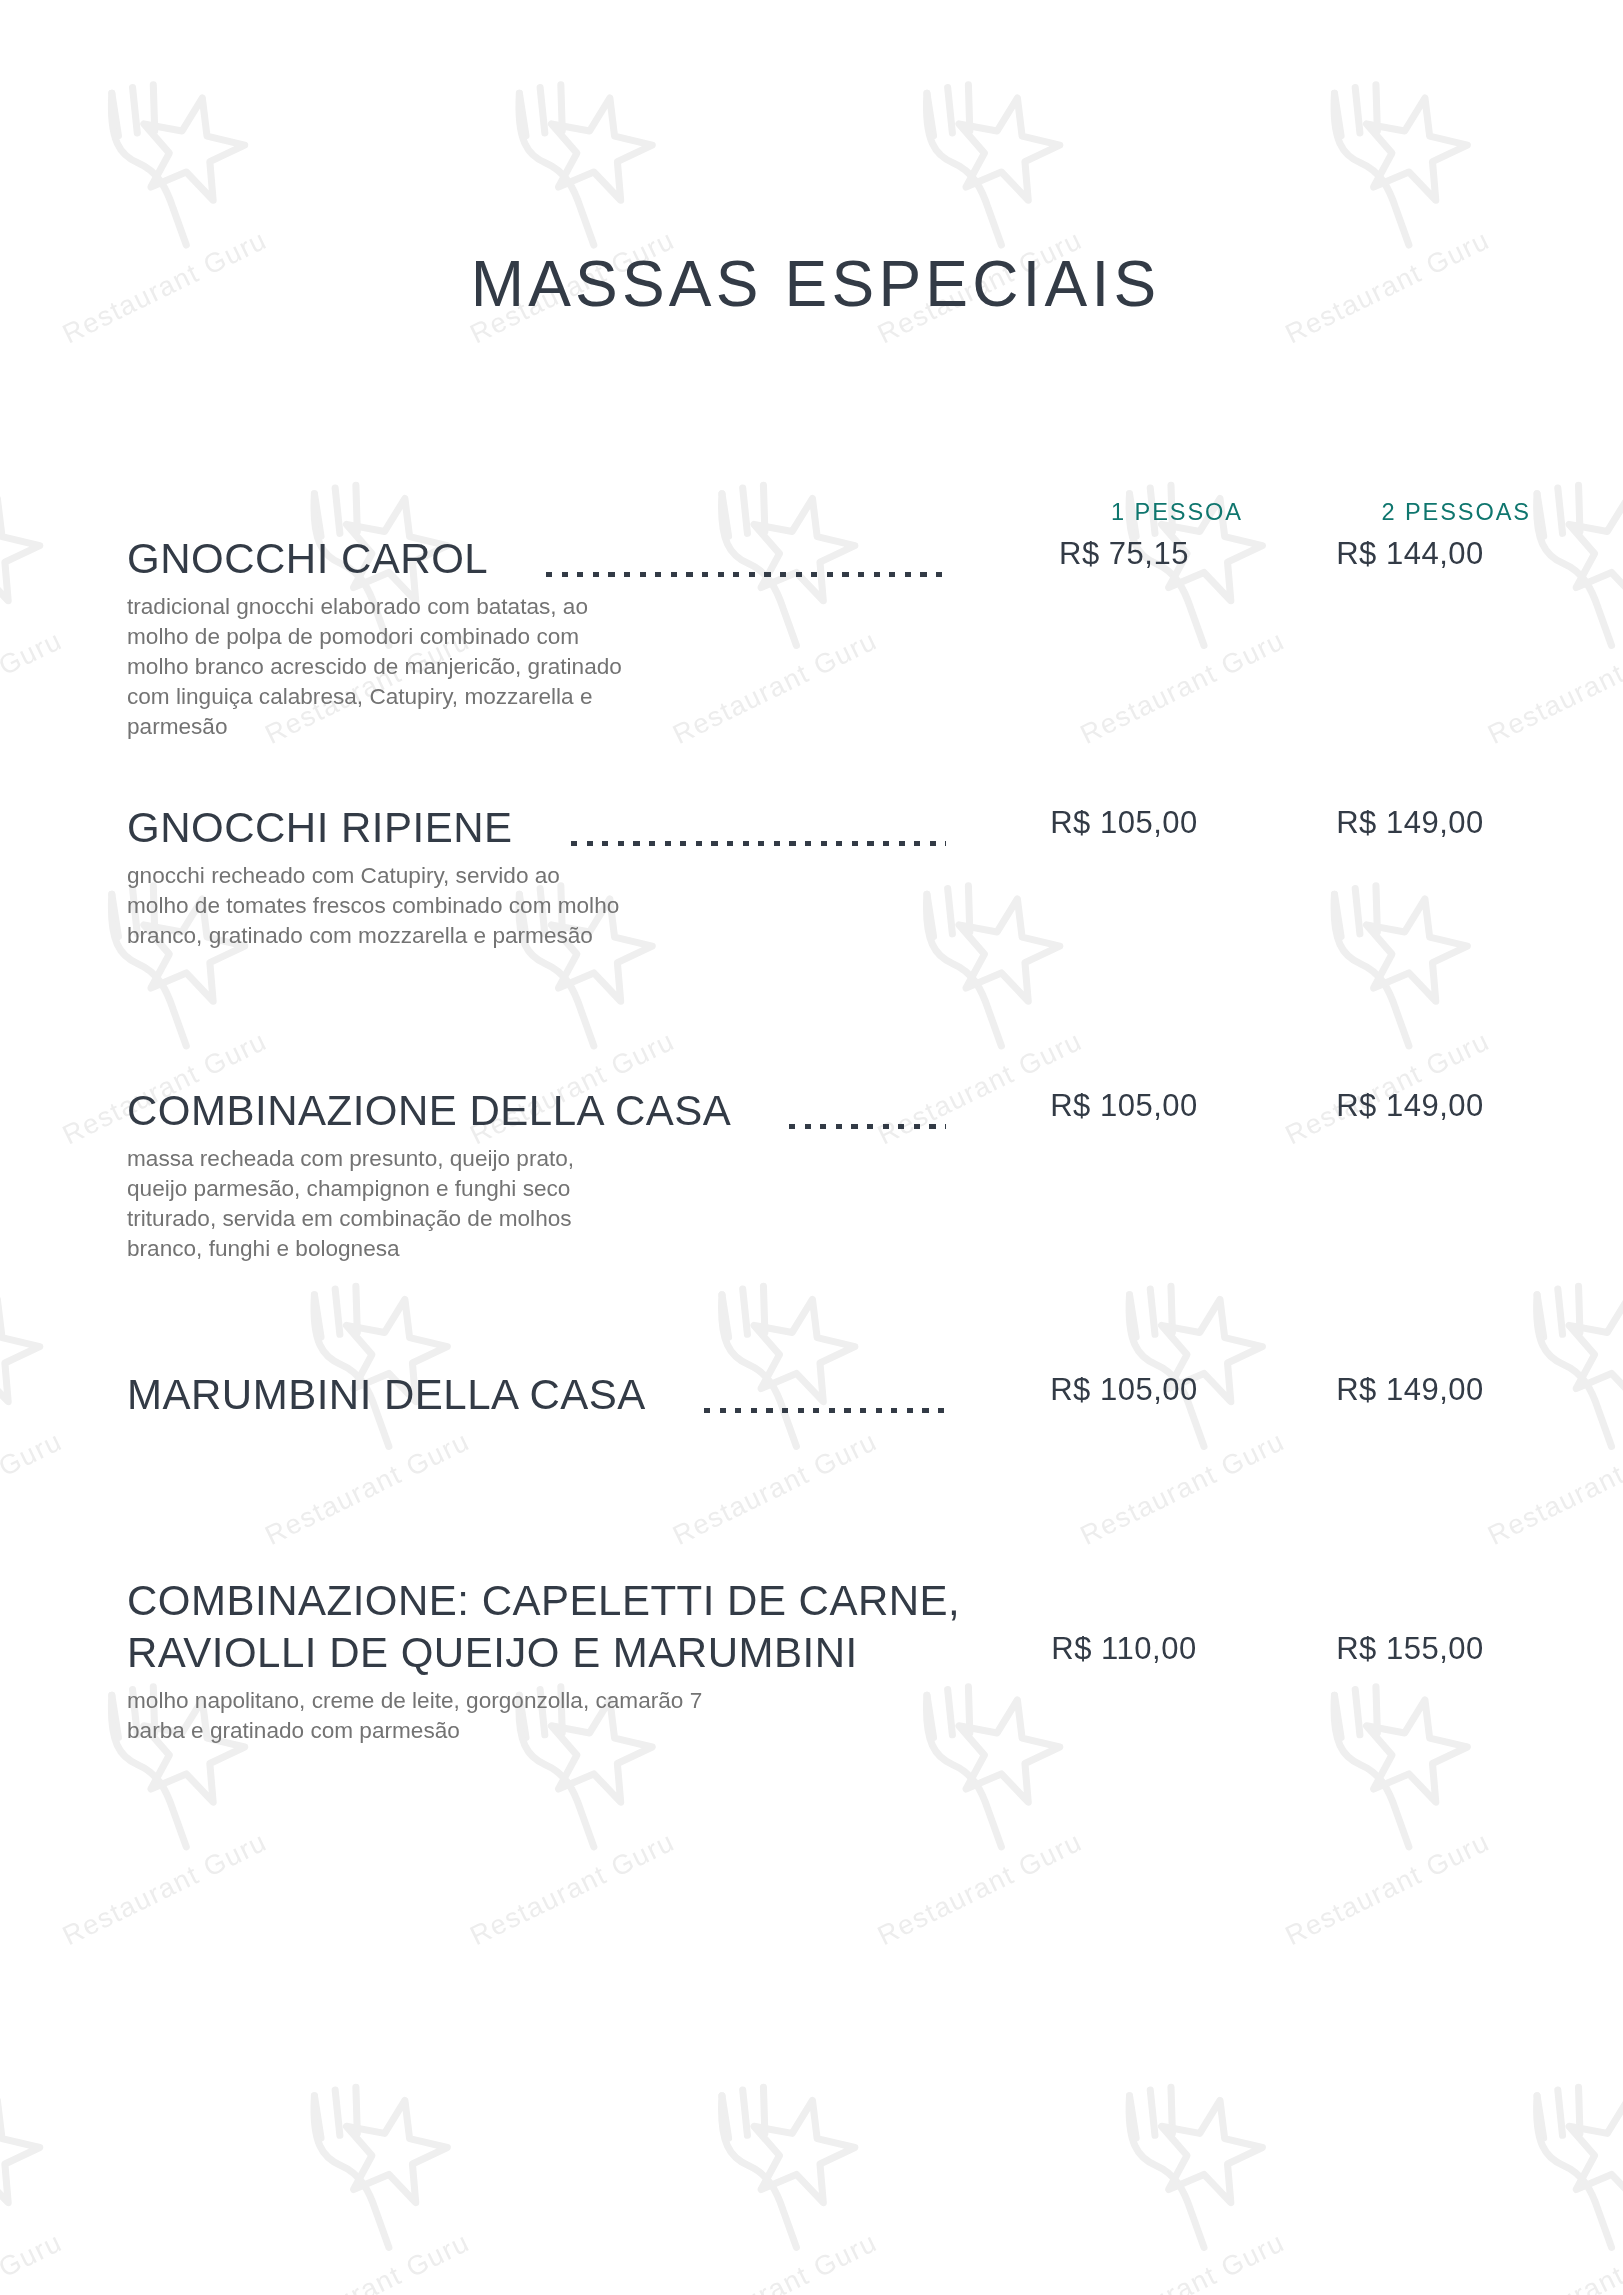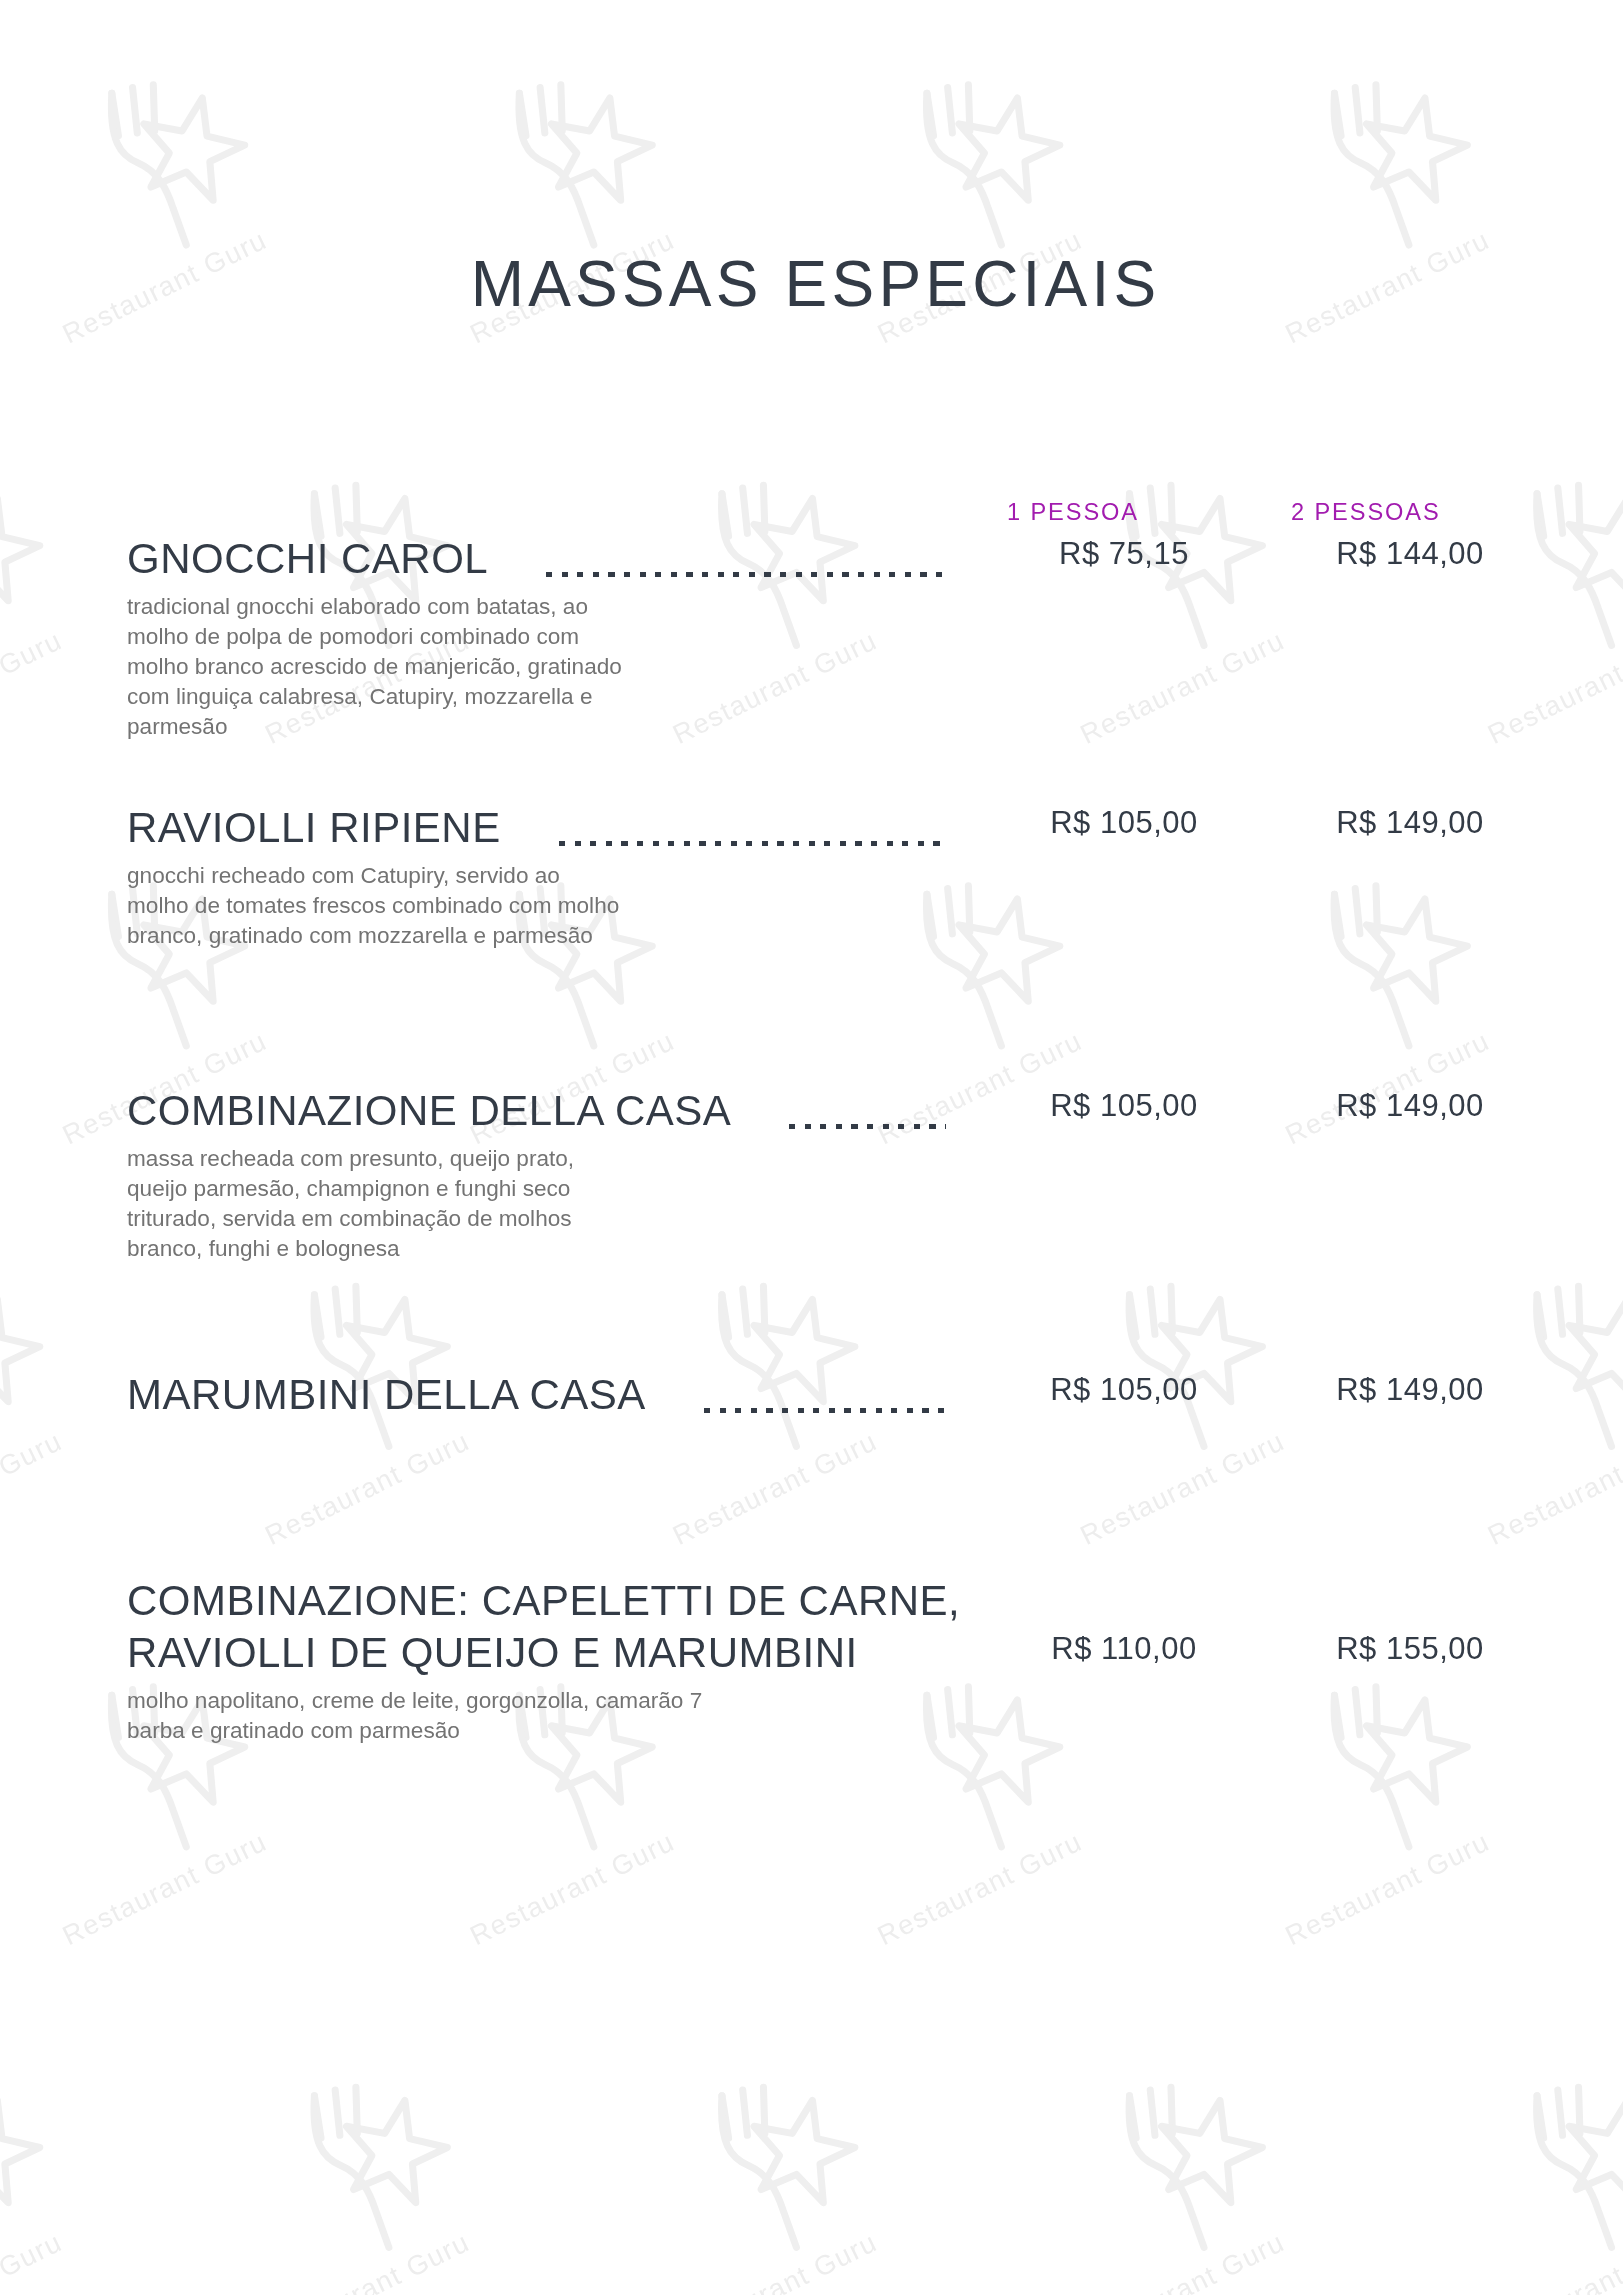--- a/index.html
+++ b/index.html
@@ -10,22 +10,22 @@
   
   .wm-layer{position:absolute;top:0;left:0;width:1623px;height:2295px;z-index:0;}
   .wm-text{fill:#ededed;font-family:"Liberation Sans",sans-serif;}
   
   .menu{position:absolute;top:0;left:4px;width:1623px;height:1613px;z-index:1;}
   .page-title{
     position:absolute;top:249px;left:0;width:100%;margin:0;text-align:center;
     font-size:64px;font-weight:300;letter-spacing:4.2px;line-height:1.1;color:#333b46;
   }
   .col-header{
-    position:absolute;top:499px;font-size:23.6px;letter-spacing:1.9px;color:#a21caf;
-    font-weight:400;text-align:left;
+    position:absolute;top:499px;font-size:23.6px;letter-spacing:1.9px;color:#0f766e;
+    font-weight:400;text-align:right;
   }
   .col-h1{left:1003px;width:236px;}
   .col-h2{left:1287px;width:240px;}
   .menu-row{position:absolute;left:123px;right:0;}
   .row-0{top:533px}.row-1{top:802px}.row-2{top:1085px}.row-3{top:1369px}.row-4{top:1575px}
   .item-left{width:822px;display:flex;align-items:flex-end;gap:44px;}
   .row-4 .item-left{width:943px;}
   .item-name{
     margin:0;font-size:42px;font-weight:300;letter-spacing:0.5px;line-height:1.23;color:#333b46;
   }
@@ -100,21 +100,21 @@
       <h2 class="item-name">GNOCCHI CAROL</h2>
       <div class="leader"></div>
     </div>
     <p class="item-desc">tradicional gnocchi elaborado com batatas, ao molho de polpa de pomodori combinado com molho branco acrescido de manjericão, gratinado com linguiça calabresa, Catupiry, mozzarella e parmesão</p>
     <div class="price p1">R$ 75,15</div>
     <div class="price p2">R$ 144,00</div>
   </section>
 
   <section class="menu-row row-1">
     <div class="item-left">
-      <h2 class="item-name">RAVIOLLI RIPIENE</h2>
+      <h2 class="item-name">GNOCCHI RIPIENE</h2>
       <div class="leader"></div>
     </div>
     <p class="item-desc">gnocchi recheado com Catupiry, servido ao molho de tomates frescos combinado com molho branco, gratinado com mozzarella e parmesão</p>
     <div class="price p1">R$ 105,00</div>
     <div class="price p2">R$ 149,00</div>
   </section>
 
   <section class="menu-row row-2">
     <div class="item-left">
       <h2 class="item-name">COMBINAZIONE DELLA CASA</h2>

